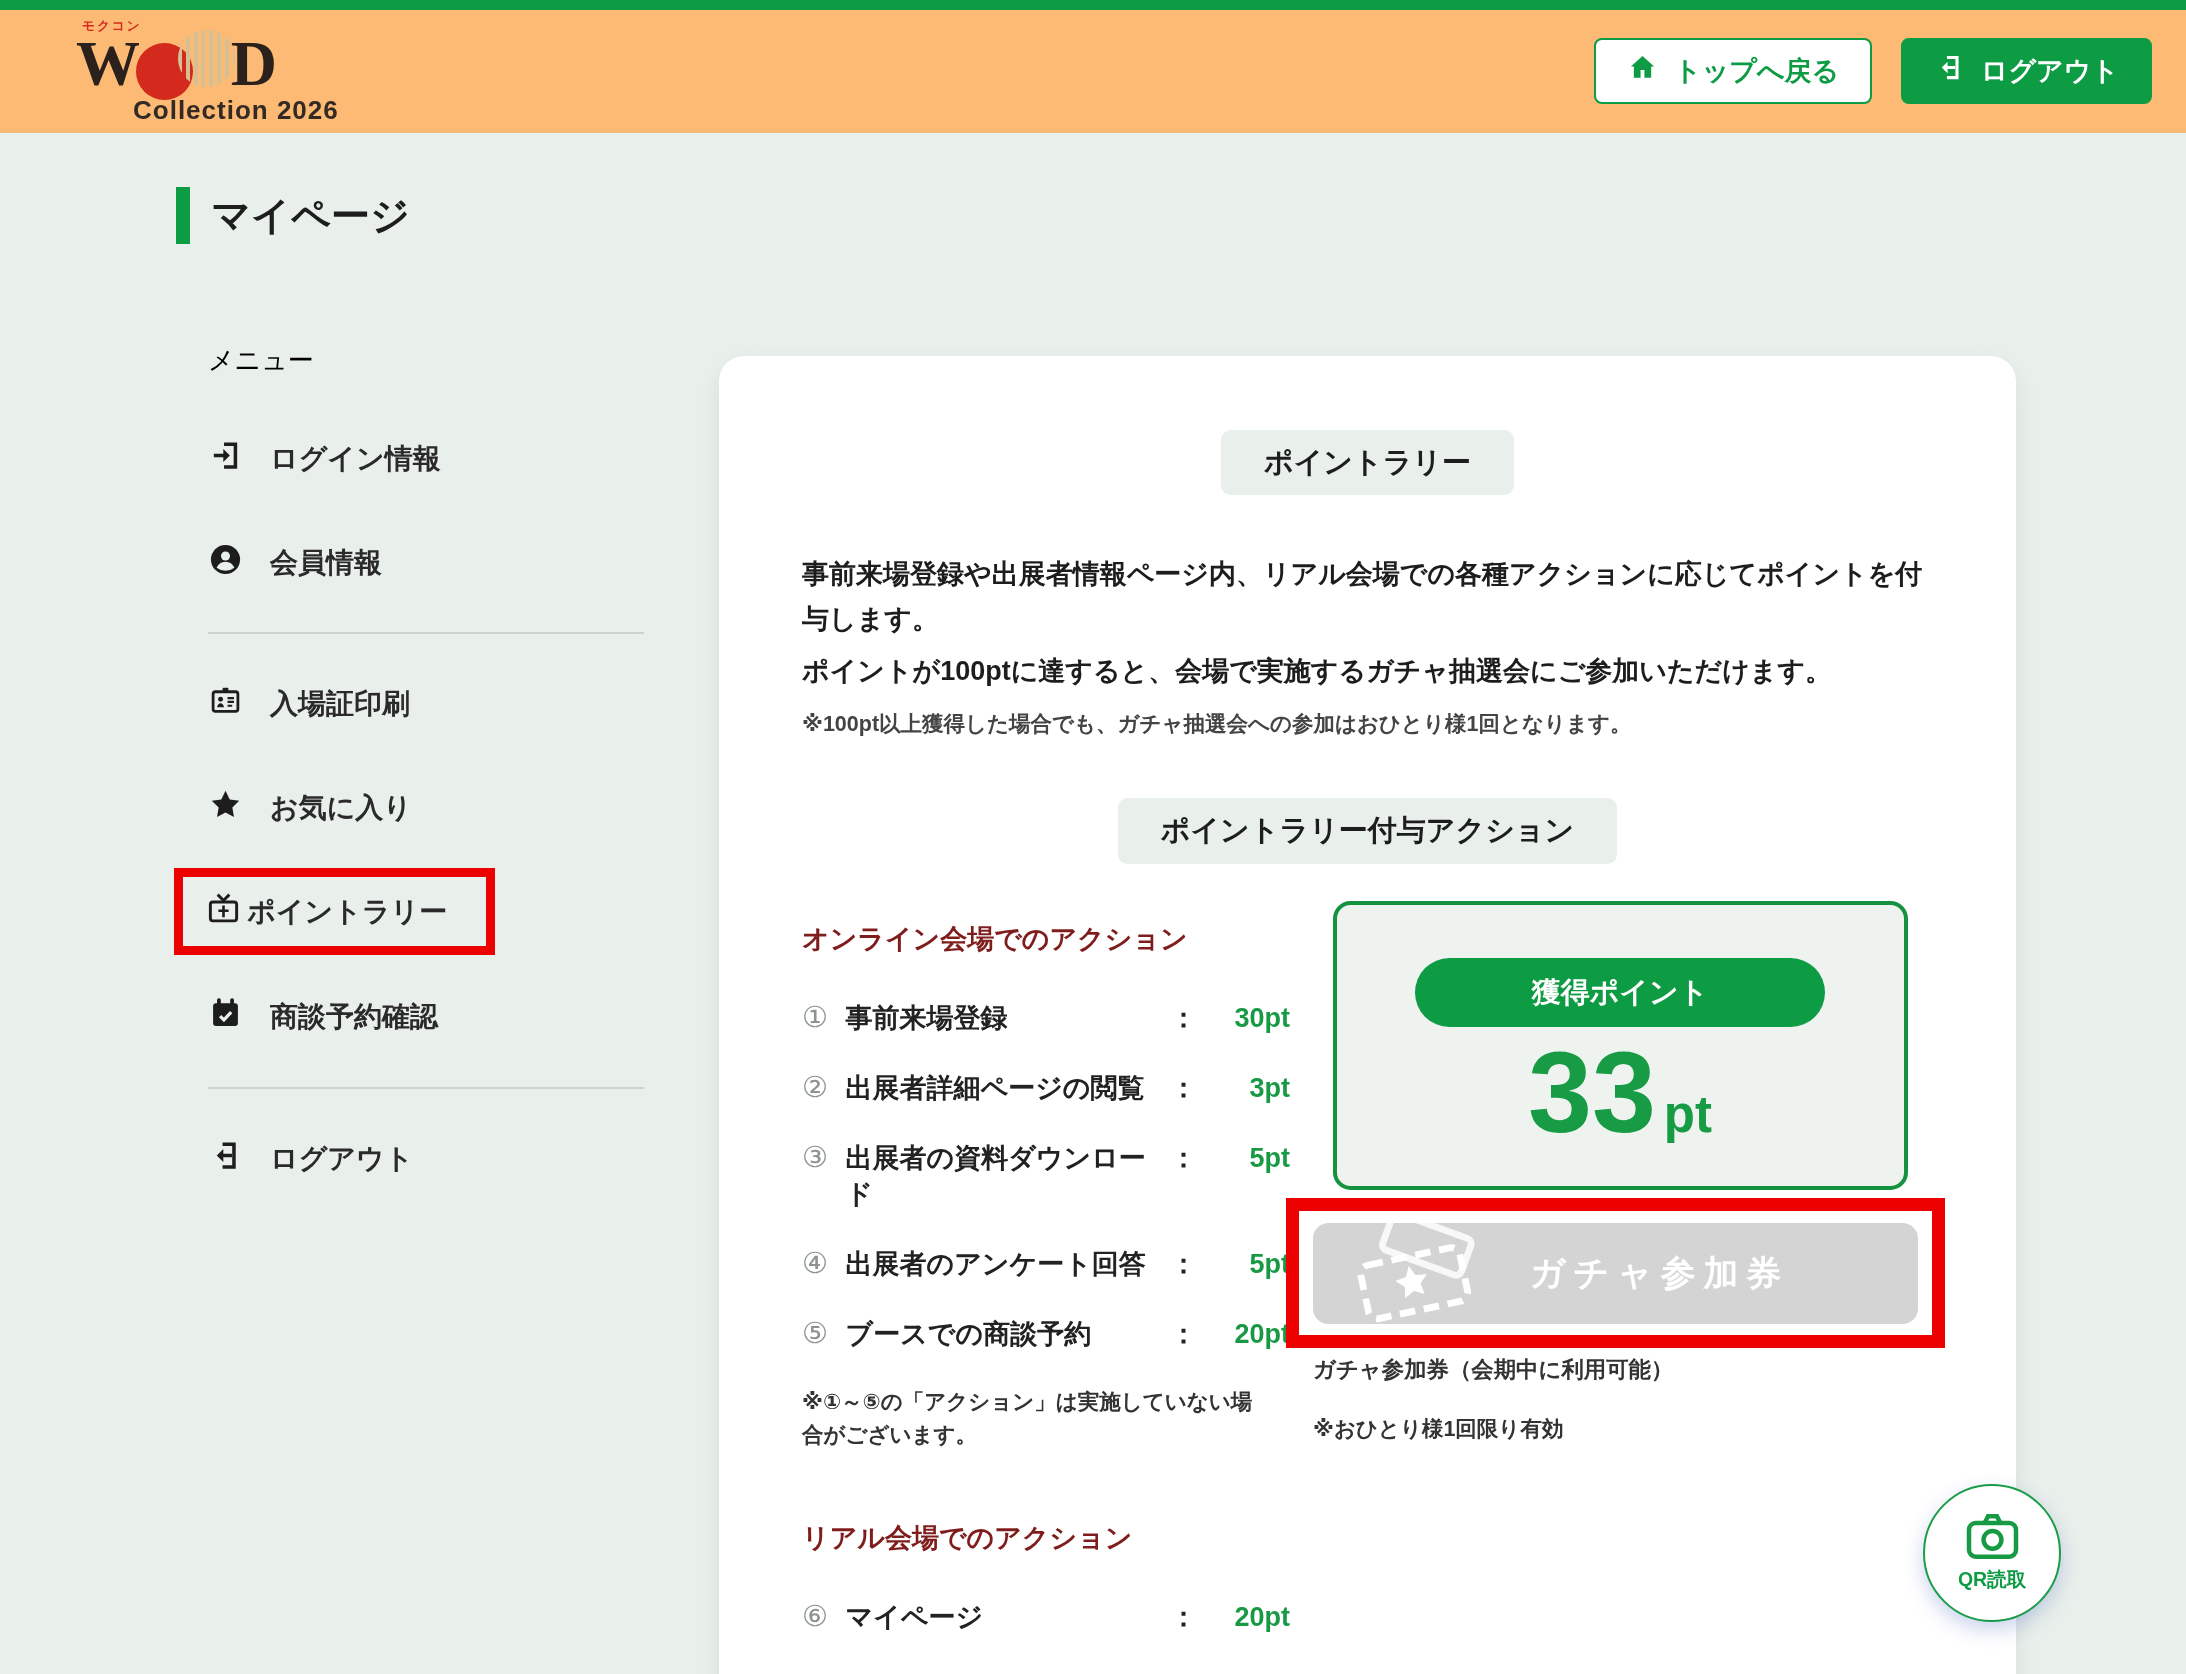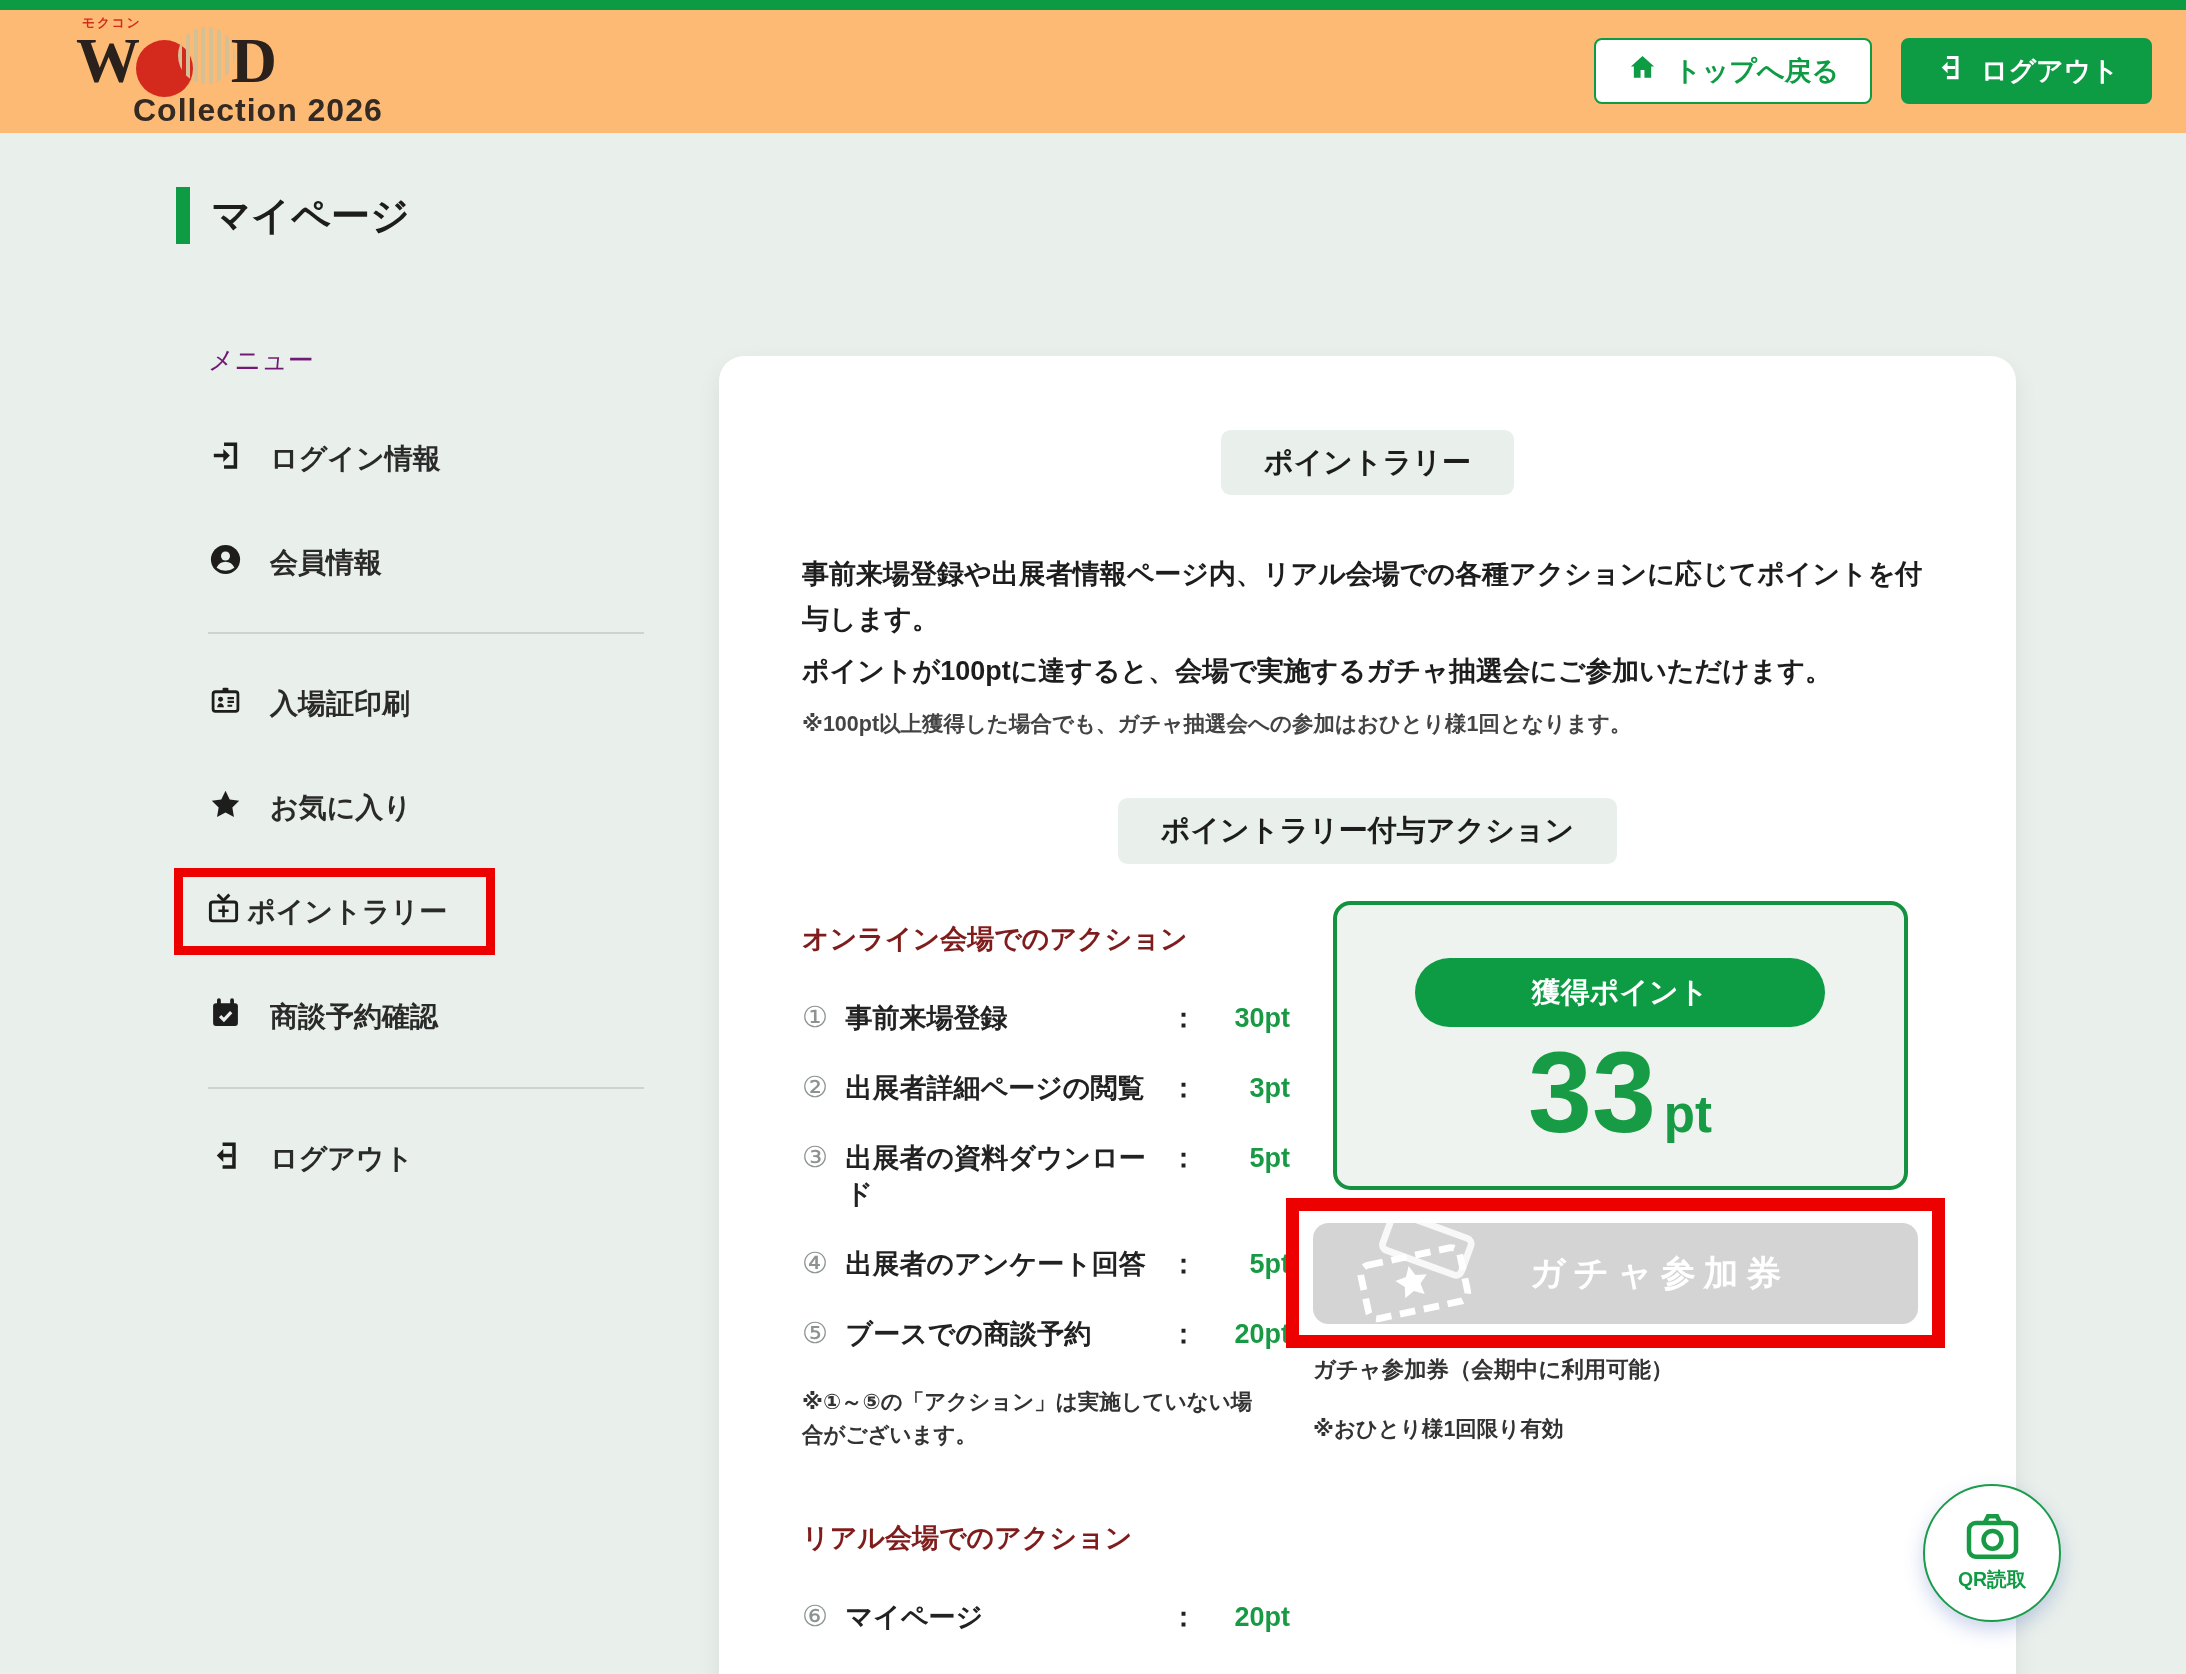--- a/index.html
+++ b/index.html
@@ -10,35 +10,35 @@
   
   .topbar { height:9.8px; background:#0c9b44; }
   .header { height:123px; background:#fdba74; display:flex; align-items:center; padding:0 35px 0 76px; }
   .logo { display:flex; flex-direction:column; line-height:1; }
   .logo-kana { color:#d42a1e; font-size:12.7px; font-weight:bold; letter-spacing:2px; margin:0 0 2.9px 5.9px; }
   .logo-word { display:flex; align-items:center; }
   .logo-letter { font-family:"Liberation Serif","DejaVu Serif",serif; font-weight:bold; font-size:64px; color:#2b211c; line-height:0.9; }
   .c { border-radius:50%; position:relative; display:inline-block; }
   .c-red { width:57px; height:57px; background:#d42a1e; top:7.8px; margin-left:-3.9px; z-index:1; }
   .c-stripe { width:57px; height:57px; background:repeating-linear-gradient(90deg,#d5bf94 0 3.9px,rgba(255,255,255,0) 3.9px 7.8px); top:-5.9px; margin-left:-15.6px; margin-right:-3.9px; z-index:2; }
-  .logo-sub { font-size:32px; font-weight:bold; color:#332a24; margin:3.9px 0 0 57px; letter-spacing:1px; }
+  .logo-sub { font-size:26px; font-weight:bold; color:#332a24; margin:3.9px 0 0 57px; letter-spacing:1px; }
   .hdr-btns { margin-left:auto; display:flex; gap:29px; align-items:center; }
   .btn { display:flex; align-items:center; gap:15.6px; font-weight:bold; font-size:27px; height:66px; padding:6px 31px; border-radius:7.8px; cursor:pointer; }
   .btn-outline { background:#fff; border:2.9px solid #0d9b43; color:#0d9b43; }
   .btn-solid { background:#0d9b43; border:2.9px solid #0d9b43; color:#fff; }
   .btn svg { width:31px; height:31px; }
 
   
   .page-title { position:absolute; left:176px; top:187px; display:flex; align-items:center; gap:21.5px; }
   .title-bar { width:13.7px; height:57px; background:#0d9b43; }
   .title-text { font-size:39px; font-weight:bold; color:#1d1d1d; }
 
   
   .sidebar { position:absolute; left:208px; top:343px; width:436px; }
-  .menu-label { color:#701a75; font-size:26px; margin-bottom:60px; }
+  .menu-label { color:#000000; font-size:26px; margin-bottom:60px; }
   .side-item { display:flex; align-items:center; gap:27px; font-size:28px; font-weight:bold; color:#2a2a2a; margin-bottom:62px; cursor:pointer; }
   .side-item svg { width:35px; height:35px; flex:none; color:#1d1d1d; }
   .side-divider { height:2px; background:#cdd3ce; margin:-13.7px 0 49px 0; }
   .side-item.annotated { margin-left:-34px; margin-top:-23.4px; margin-bottom:41px; border:9.8px solid #ec0000; padding:13.7px 39px 13.7px 23.4px; gap:5.9px; width:fit-content; }
 
   
   .card { position:absolute; left:719px; top:356px; width:1297px; height:1482px; background:#fff; border-radius:25px; box-shadow:0 9.8px 25px rgba(0,0,0,0.07); padding:74px 83px 0; }
   .chip-wrap { text-align:center; }
   .chip { display:inline-block; background:#e9efeb; border-radius:9.8px; padding:12.7px 43px; font-size:29px; font-weight:bold; color:#1d1d1d; }
   .intro { margin-top:57px; font-size:27px; font-weight:bold; color:#1d1d1d; line-height:1.65; }

